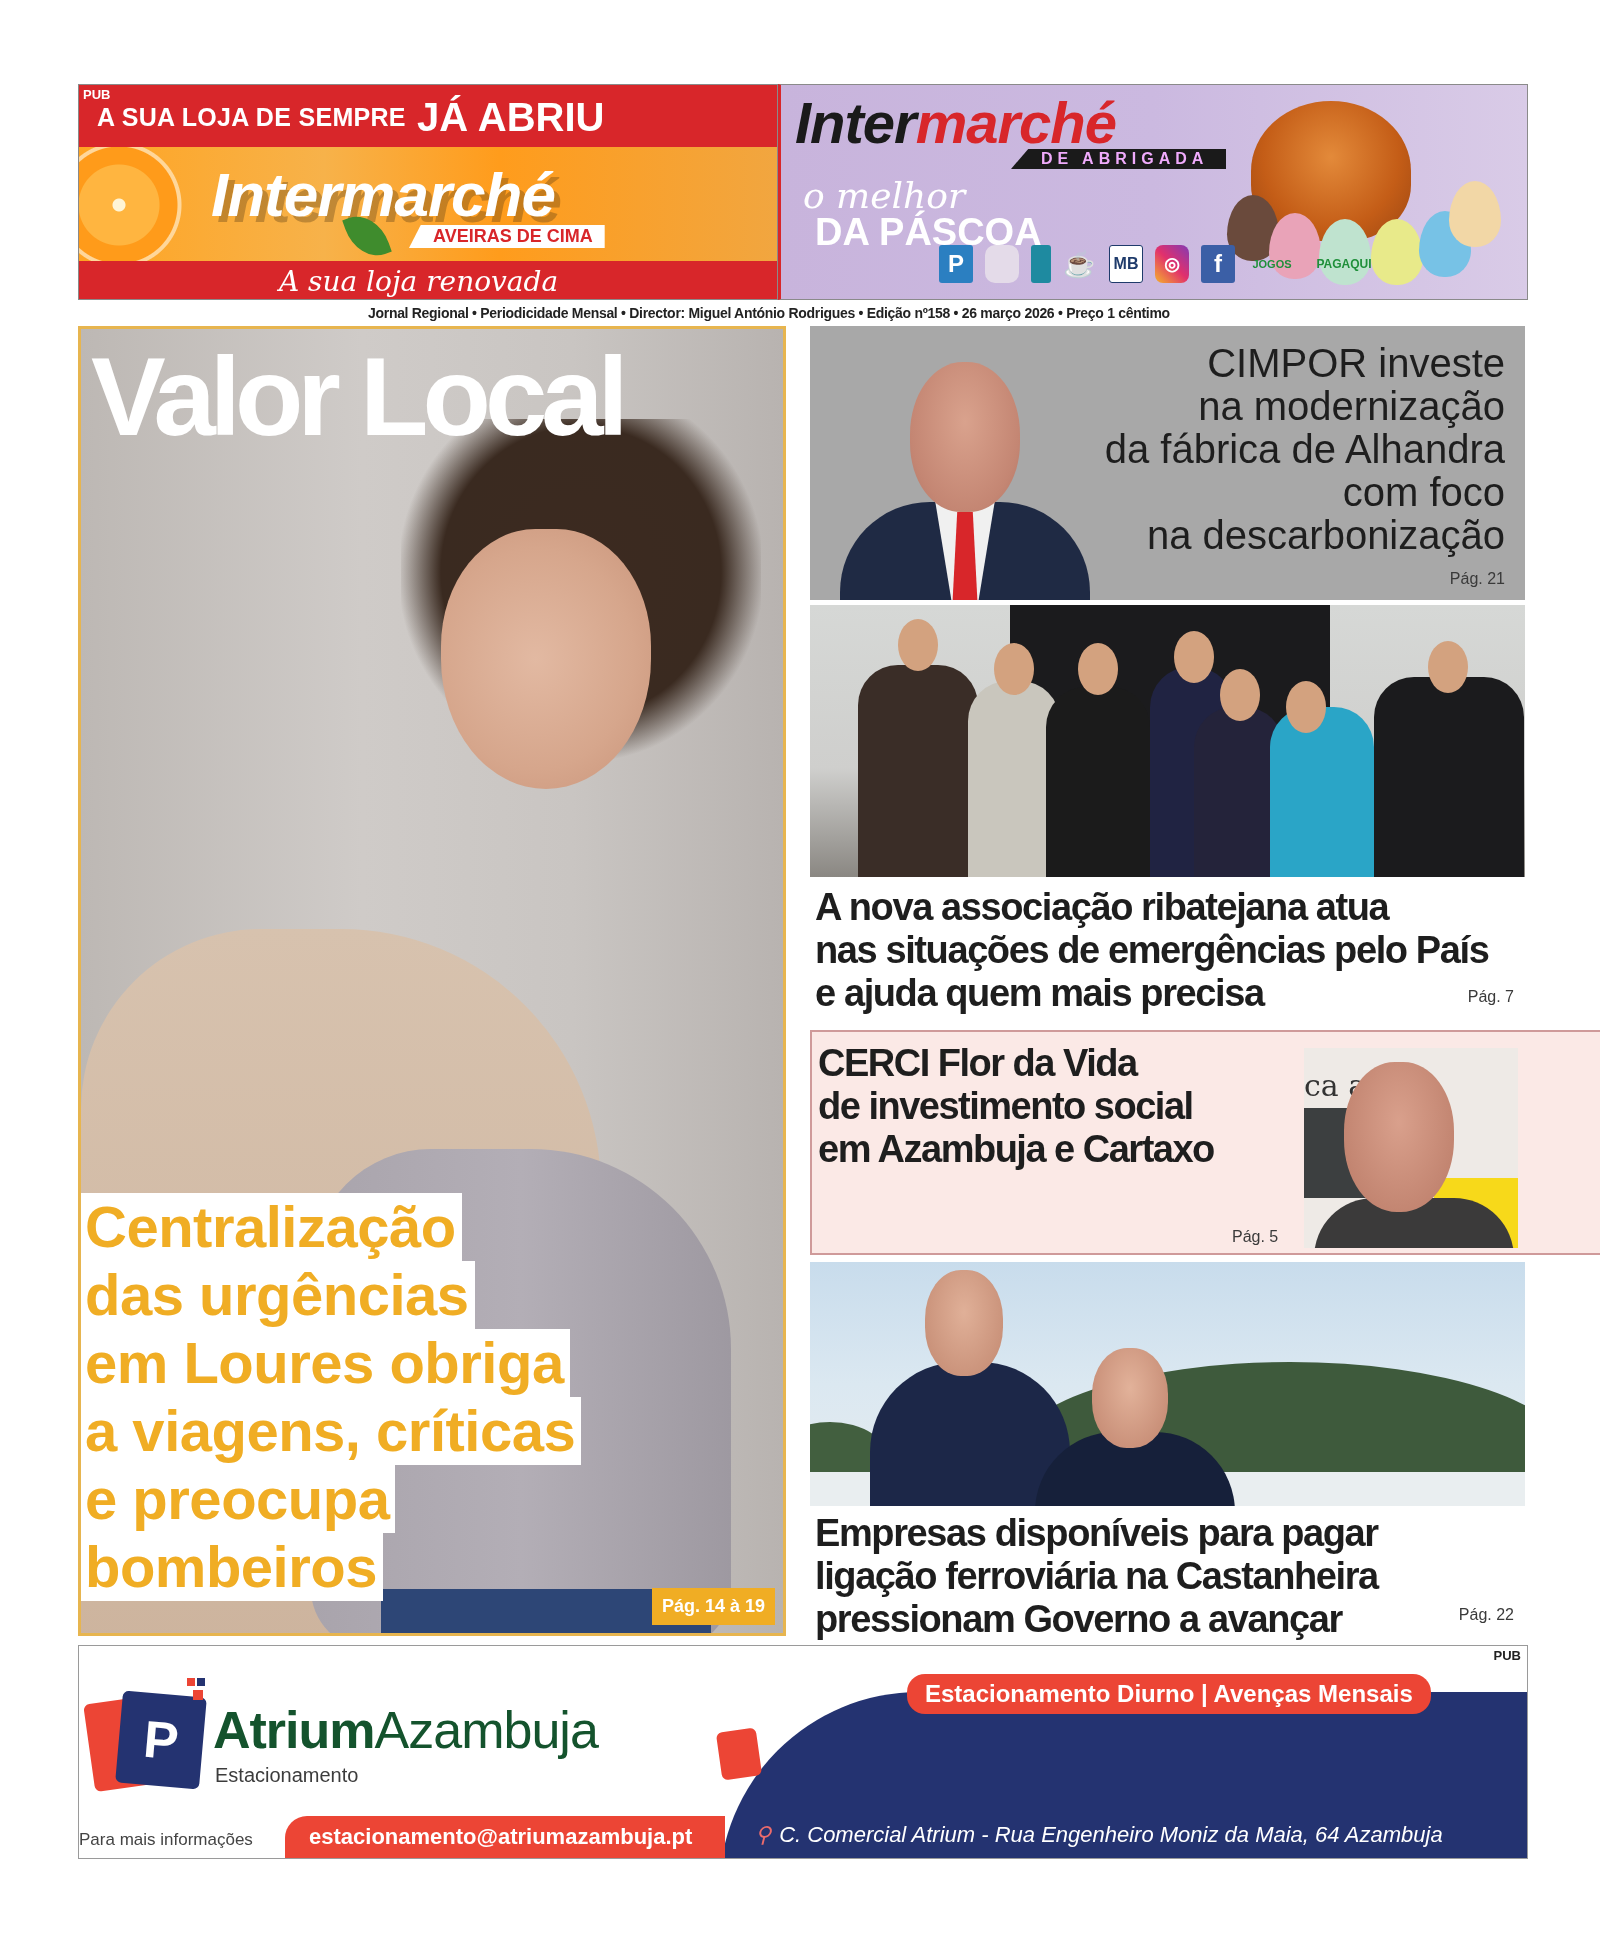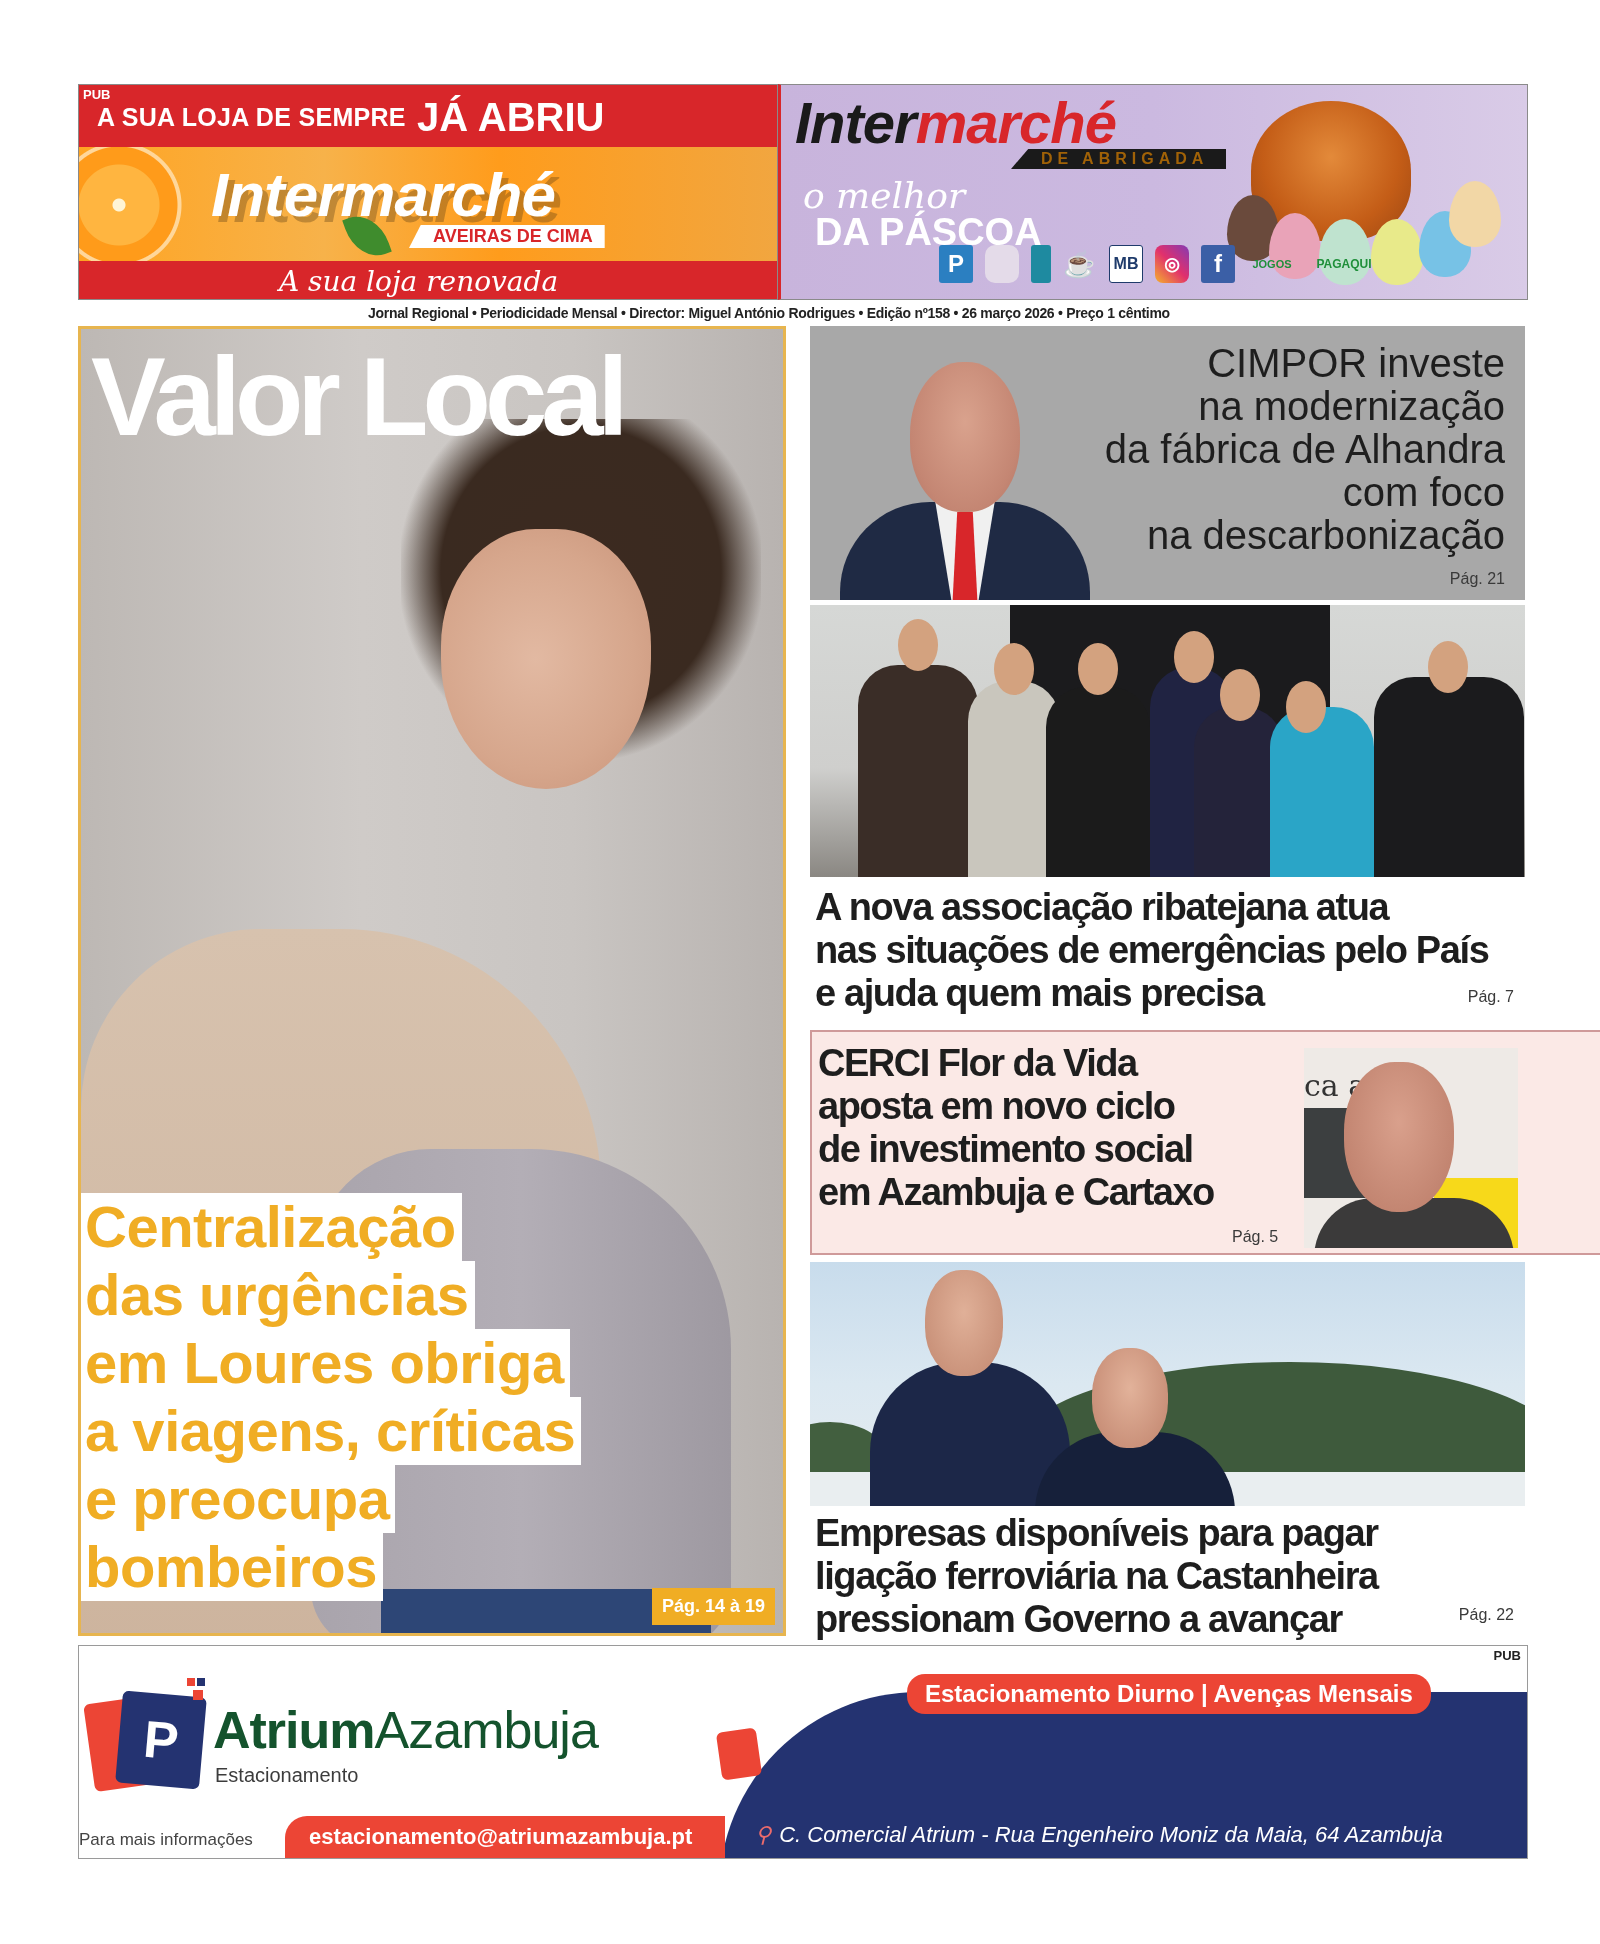--- a/index.html
+++ b/index.html
@@ -31,21 +31,21 @@
   .ad-left .tag { position: absolute; left: 200px; top: 180px; color: #fff; font-size: 28px; font-style: italic; font-family: "DejaVu Serif", serif; }
 
   .ad-right {
     position: absolute; left: 778px; top: 84px; width: 750px; height: 216px;
     background: linear-gradient(90deg, #c8b4dc 0%, #cbb9e0 50%, #d9cbe7 100%);
     border: 1px solid #8a8a8a; border-left: 3px solid #d8262a; overflow: hidden;
   }
   .ad-right .logo { position: absolute; left: 14px; top: 4px; font-size: 58px; font-weight: bold; font-style: italic; letter-spacing: -1px; }
   .ad-right .logo .inter { color: #1a1a1a; }
   .ad-right .logo .marche { color: #d8262a; }
-  .ad-right .branch { position: absolute; left: 230px; top: 64px; background: #1a1a1a; color: #a16207; font-size: 16px; font-weight: bold; letter-spacing: 5px; padding: 1px 18px 1px 30px; clip-path: polygon(8% 0, 100% 0, 100% 100%, 0 100%); }
+  .ad-right .branch { position: absolute; left: 230px; top: 64px; background: #1a1a1a; color: #f0abfc; font-size: 16px; font-weight: bold; letter-spacing: 5px; padding: 1px 18px 1px 30px; clip-path: polygon(8% 0, 100% 0, 100% 100%, 0 100%); }
   .ad-right .melhor { position: absolute; left: 22px; top: 90px; color: #fff; font-size: 36px; font-style: italic; font-family: "DejaVu Serif", serif; }
   .ad-right .pascoa { position: absolute; left: 34px; top: 126px; color: #fff; font-size: 38px; font-weight: bold; }
   .ad-right .bread { position: absolute; left: 470px; top: 16px; width: 160px; height: 140px; background: radial-gradient(ellipse at 50% 40%, #e38a3a 0%, #c45d17 60%, #9b4612 100%); border-radius: 50% 50% 40% 40%; }
   .ad-right .egg { position: absolute; width: 52px; height: 66px; border-radius: 50% 50% 48% 48% / 60% 60% 40% 40%; }
   .ad-right .icons { position: absolute; left: 158px; top: 160px; display: flex; gap: 12px; align-items: center; }
   .ad-right .ico { width: 34px; height: 38px; display: flex; align-items: center; justify-content: center; font-weight: bold; color: #fff; font-size: 24px; border-radius: 3px; }
 
   
   .info-line { position: absolute; left: 368px; top: 305px; font-size: 14px; font-weight: bold; color: #222; letter-spacing: -0.3px; white-space: nowrap; }
 
@@ -228,21 +228,20 @@
 <div class="story2-headline">
   <div>A nova associação ribatejana atua</div>
   <div>nas situações de emergências pelo País</div>
   <div>e ajuda quem mais precisa</div>
 </div>
 <span class="story2-ref">Pág. 7</span>
 
 <div class="story3">
   <div class="headline">
     <div>CERCI Flor da Vida</div>
-    <div>aposta em novo ciclo</div>
     <div>de investimento social</div>
     <div>em Azambuja e Cartaxo</div>
   </div>
   <span class="page-ref">Pág. 5</span>
   <div class="photo">
     <span class="sign">ca a   das</span>
     <div class="dark"></div>
     <div class="yellow"></div>
     <div class="coat"></div>
     <div class="head"></div>

